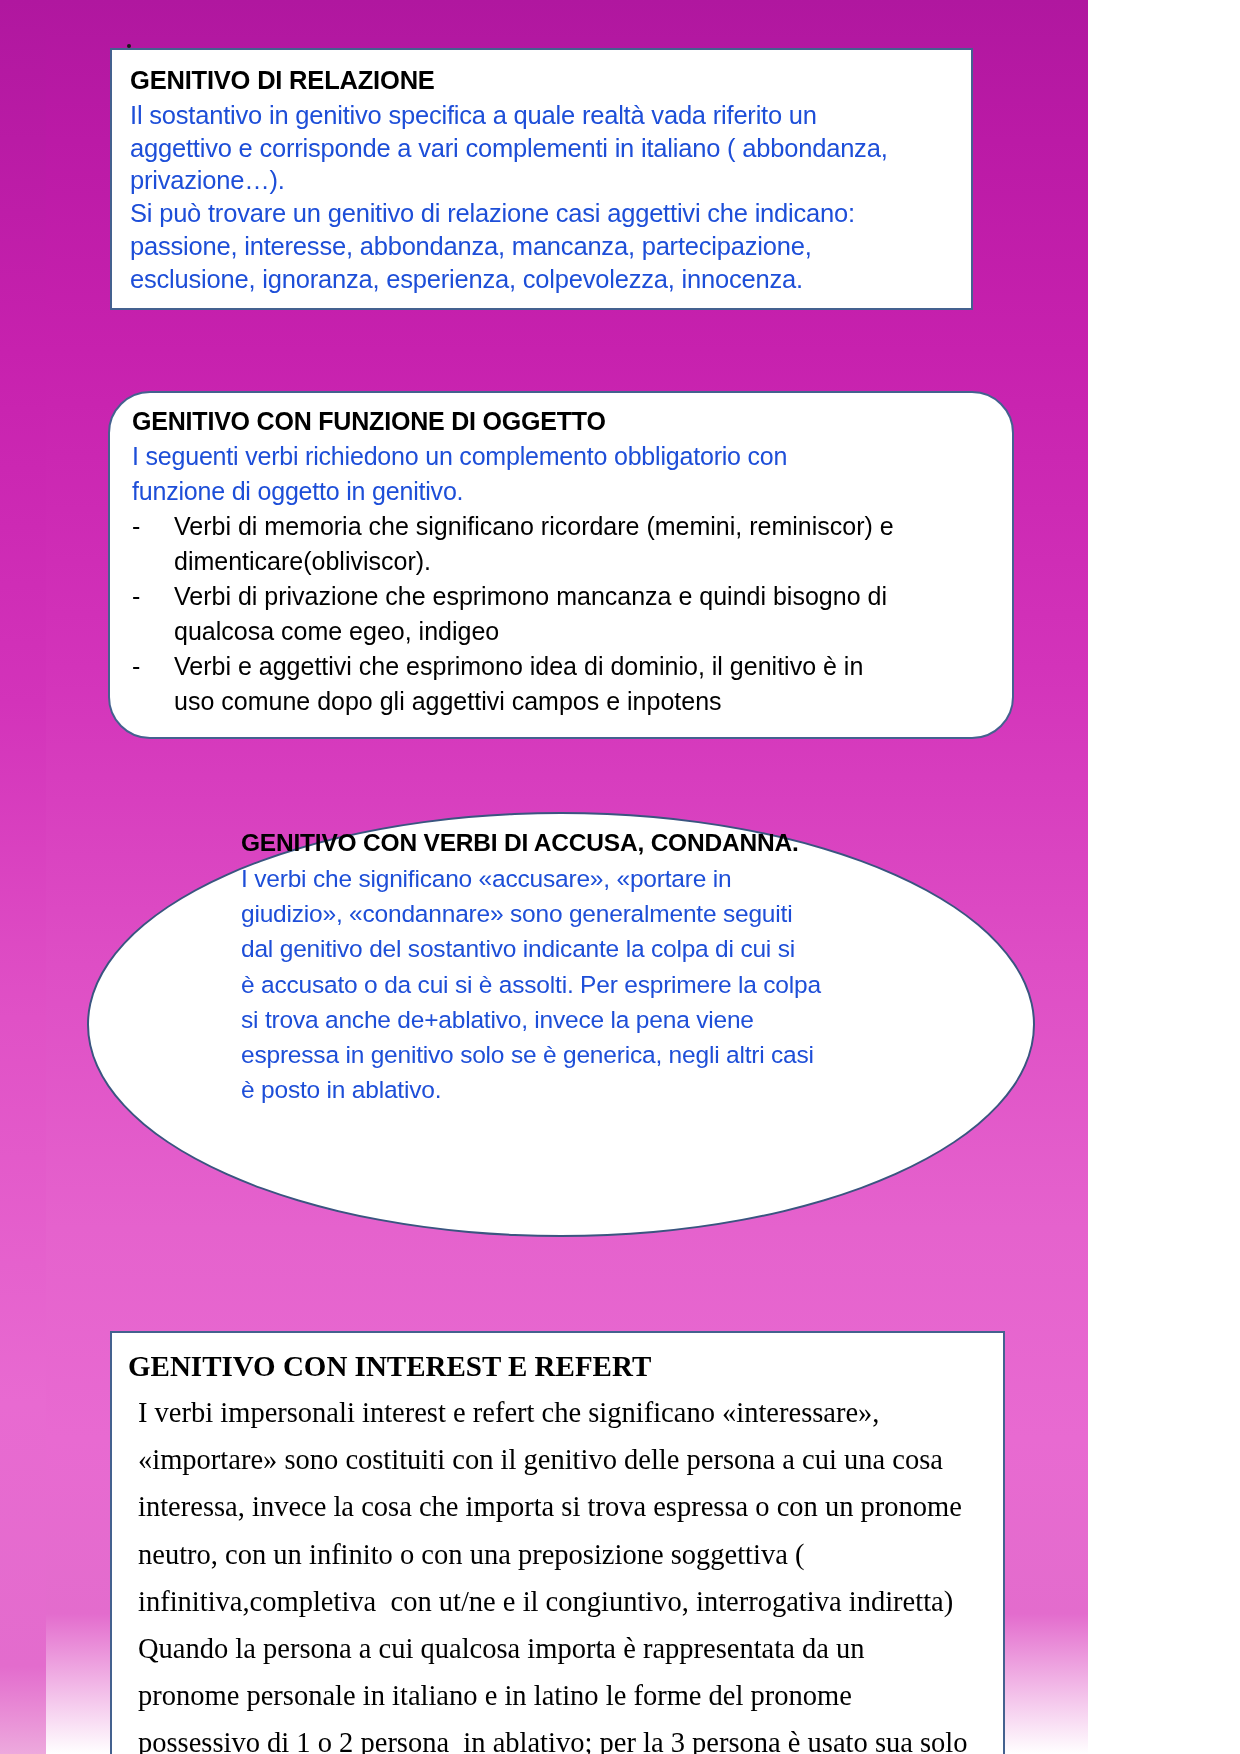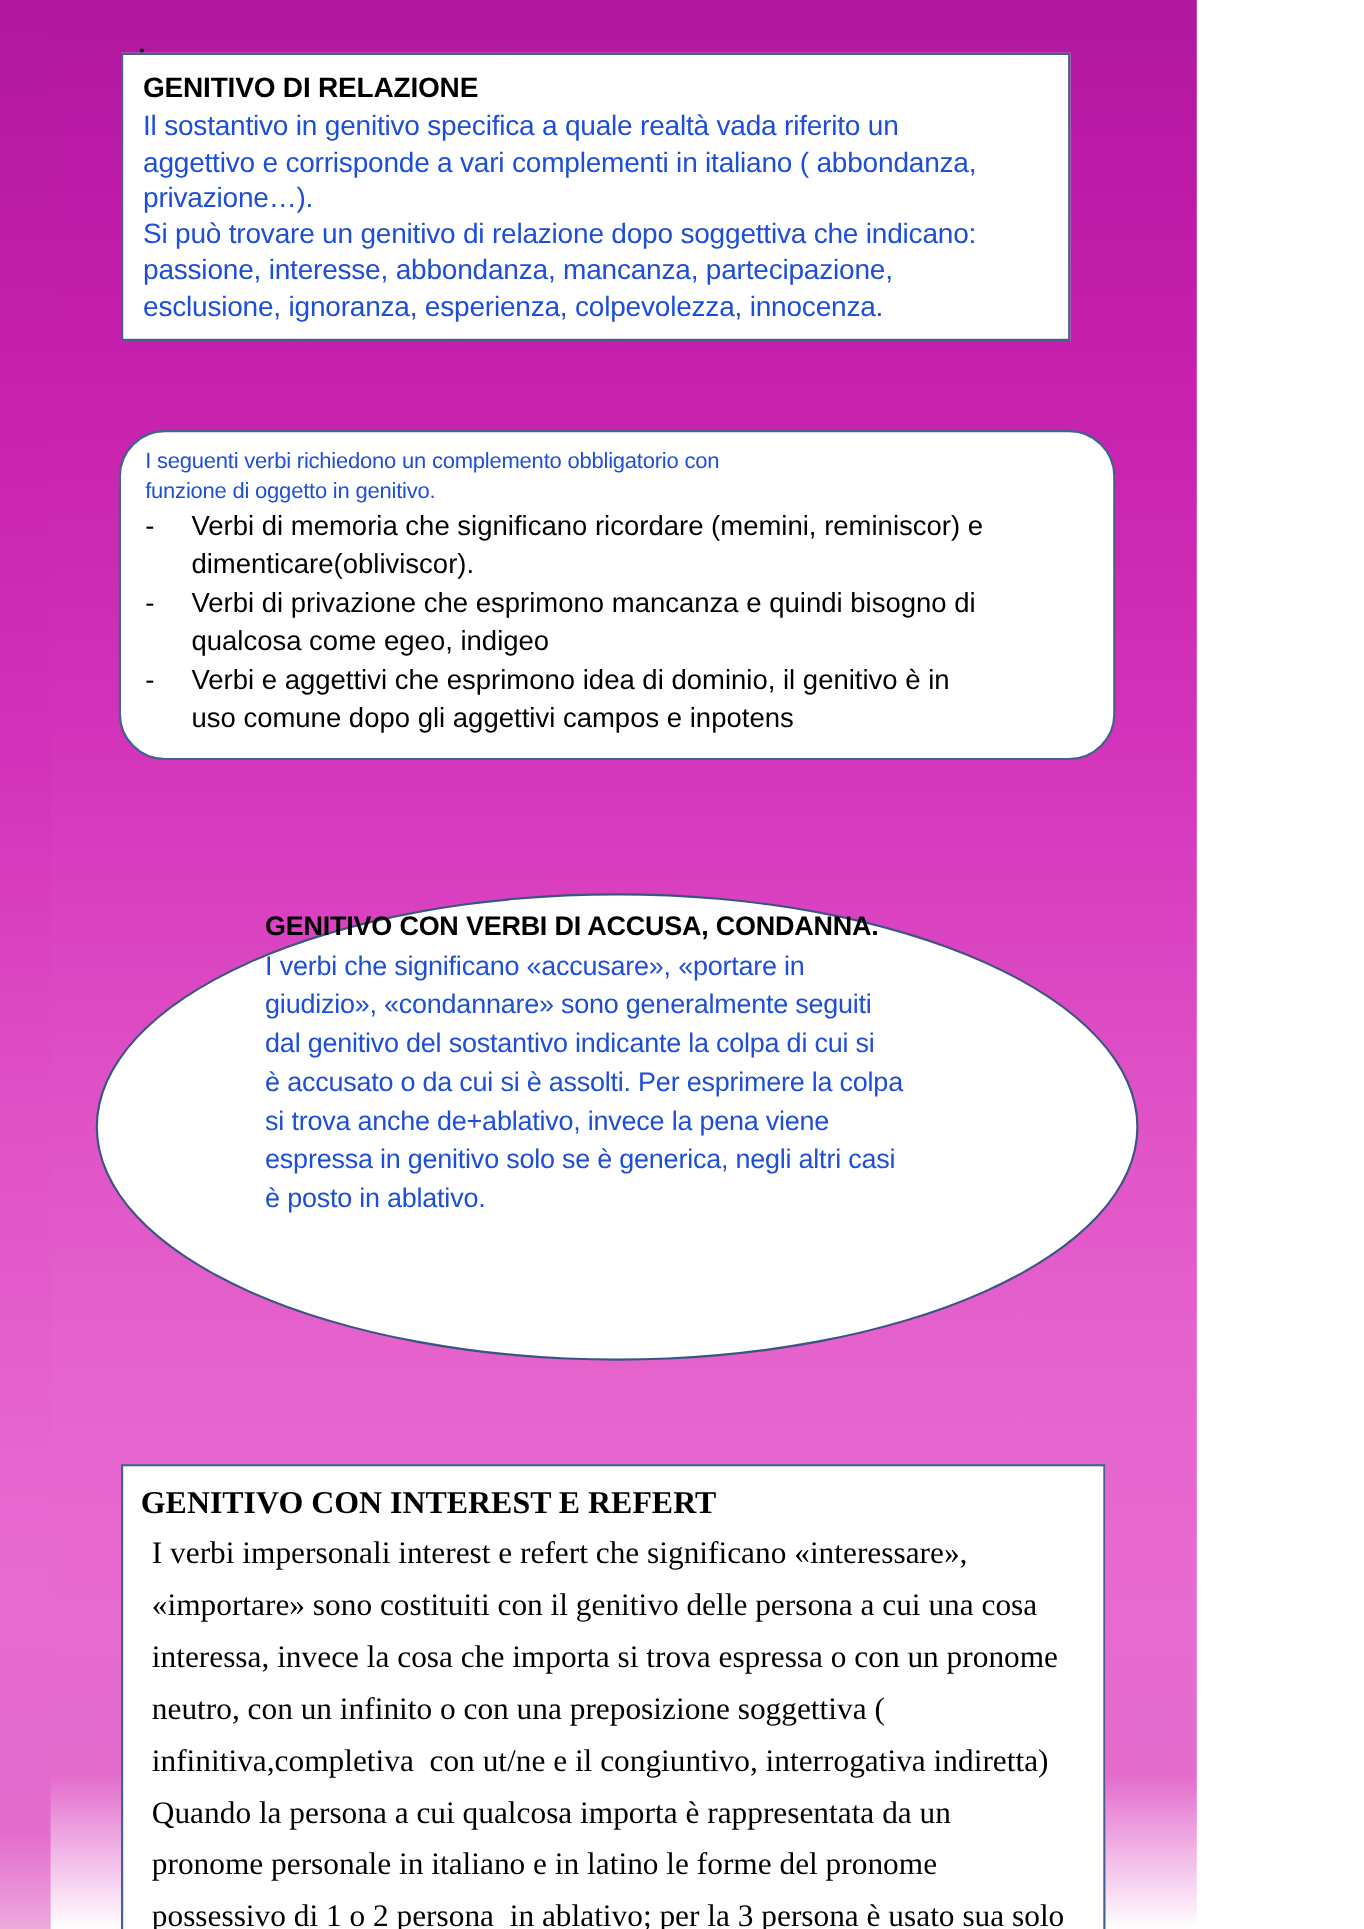--- a/index.html
+++ b/index.html
@@ -134,21 +134,21 @@
   .body-line {
     font-size: 25.5px;
     color: #1d4ed8;
     line-height: 1.29;
     margin: 0;
     letter-spacing: -0.2px;
     white-space: pre-wrap;
   }
 
   .box2 .heading { font-size: 25px; }
-  .box2 .body-line { font-size: 20px; line-height: 1.40; }
+  .box2 .body-line { font-size: 25px; line-height: 1.40; }
 
   .box3 .heading { font-size: 24.5px; line-height: 1.30; }
   .box3 .body-line { font-size: 24.5px; line-height: 1.44; }
 
   
   .bullet-row {
     display: flex;
     align-items: flex-start;
   }
   .bullet-dash {
@@ -191,26 +191,27 @@
 
   <div class="left-strip"></div>
   <div class="white-right"></div>
   <div class="dot"></div>
 
   <div class="box1">
     <p class="heading">GENITIVO DI RELAZIONE</p>
     <p class="body-line">Il sostantivo in genitivo specifica a quale realtà vada riferito un</p>
     <p class="body-line">aggettivo e corrisponde a vari complementi in italiano ( abbondanza,</p>
     <p class="body-line">privazione…).</p>
-    <p class="body-line">Si può trovare un genitivo di relazione dopo soggettiva che indicano:</p>
+    <p class="body-line">Si può trovare un genitivo di relazione casi aggettivi che indicano:</p>
     <p class="body-line">passione, interesse, abbondanza, mancanza, partecipazione,</p>
     <p class="body-line">esclusione, ignoranza, esperienza, colpevolezza, innocenza.</p>
   </div>
 
   <div class="box2">
+    <p class="heading">GENITIVO CON FUNZIONE DI OGGETTO</p>
     <p class="body-line">I seguenti verbi richiedono un complemento obbligatorio con</p>
     <p class="body-line">funzione di oggetto in genitivo.</p>
 
     <div class="bullet-row">
       <span class="bullet-dash">-</span>
       <span class="bullet-text">Verbi di memoria che significano ricordare (memini, reminiscor) e
 dimenticare(obliviscor).</span>
     </div>
     <div class="bullet-row">
       <span class="bullet-dash">-</span>

